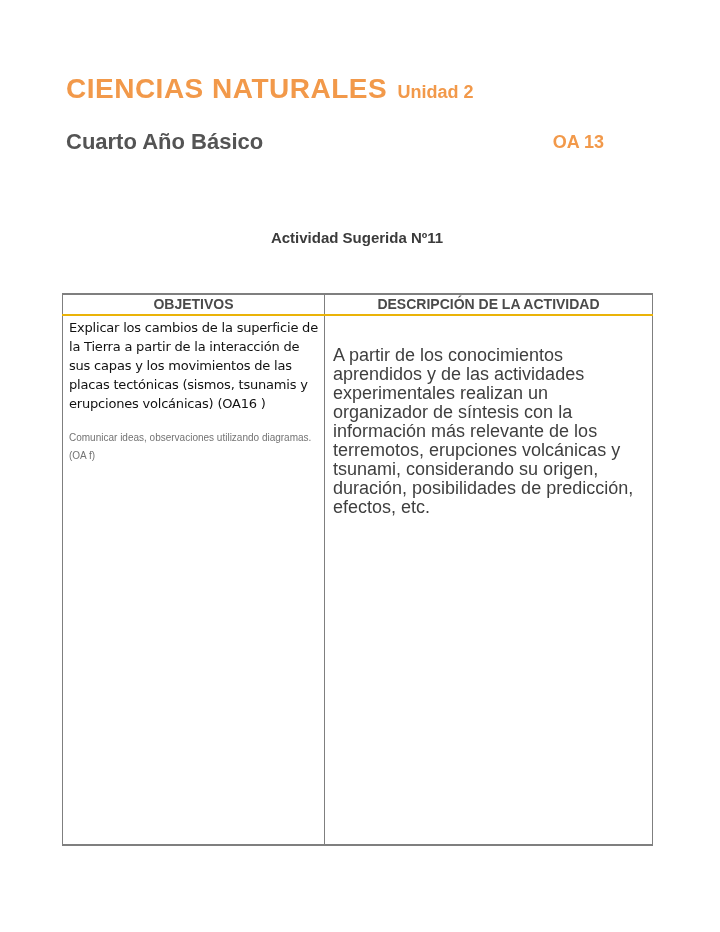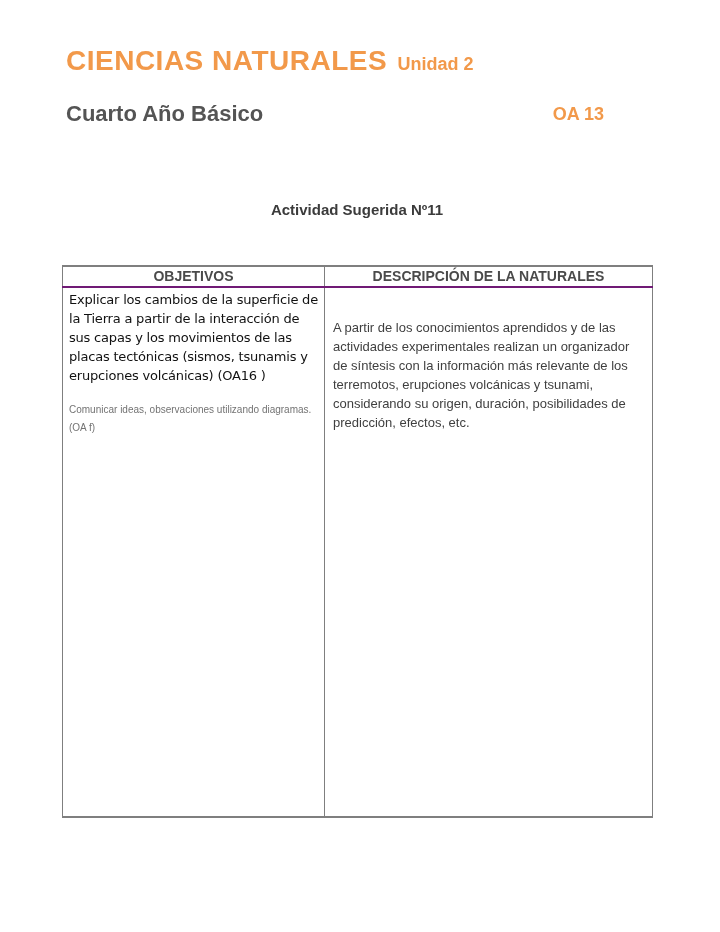--- a/index.html
+++ b/index.html
@@ -9,20 +9,21 @@
     height: 932px;
     font-family: "Liberation Sans", sans-serif;
     color: #3f3f3f;
     position: relative;
     overflow: hidden;
   }
   .page {
     width: 720px;
     height: 792px;
     padding: 46px 68px 8px 62px;
+    margin-top: 28px;
   }
   
   .doc-title {
     margin-left: 4px;
     line-height: 30px;
     white-space: nowrap;
   }
   .doc-title .main {
     color: #f2994a;
     font-weight: bold;
@@ -73,21 +74,21 @@
     height: 553px;
     border-collapse: collapse;
     table-layout: fixed;
   }
   .doc-table th, .doc-table td {
     border: 1px solid #7f7f7f;
     vertical-align: top;
   }
   .doc-table thead th {
     border-top: 2px solid #7f7f7f;
-    border-bottom: 2px solid #701a75;
+    border-bottom: 2px solid #eab308;
     height: 18px;
     font-size: 14px;
     font-weight: bold;
     color: #4a4a4a;
     text-align: center;
     padding: 1px 0 2px 0;
   }
   .doc-table tbody td {
     border-bottom: 2px solid #7f7f7f;
   }
@@ -103,21 +104,21 @@
     color: #111111;
     letter-spacing: -0.2px;
   }
   .objectives-secondary {
     margin-top: 16px;
     font-size: 10px;
     line-height: 18px;
     color: #737373;
   }
   .description-text {
-    font-size: 13px;
+    font-size: 18px;
     line-height: 19px;
     color: #3f3f3f;
   }
 </style>
 </head>
 <body>
 
 <div class="page">
 
   <div class="doc-title">
@@ -134,21 +135,21 @@
 
 
   <table class="doc-table">
     <colgroup>
       <col class="col-objectives">
       <col class="col-description">
     </colgroup>
     <thead>
       <tr>
         <th>OBJETIVOS</th>
-        <th>DESCRIPCIÓN DE LA NATURALES</th>
+        <th>DESCRIPCIÓN DE LA ACTIVIDAD</th>
       </tr>
     </thead>
     <tbody>
       <tr>
         <td class="cell-objectives">
           <p class="objectives-main">Explicar los cambios de la superficie de la Tierra a partir de la interacción de sus capas y los movimientos de las placas tectónicas (sismos, tsunamis y erupciones volcánicas) (OA16 )</p>
           <p class="objectives-secondary">Comunicar ideas, observaciones utilizando diagramas. (OA f)</p>
         </td>
         <td class="cell-description">
           <p class="description-text">A partir de los conocimientos aprendidos y de las actividades experimentales realizan un organizador de síntesis con la información más relevante de los terremotos, erupciones volcánicas y tsunami, considerando su origen, duración, posibilidades de predicción, efectos, etc.</p>

